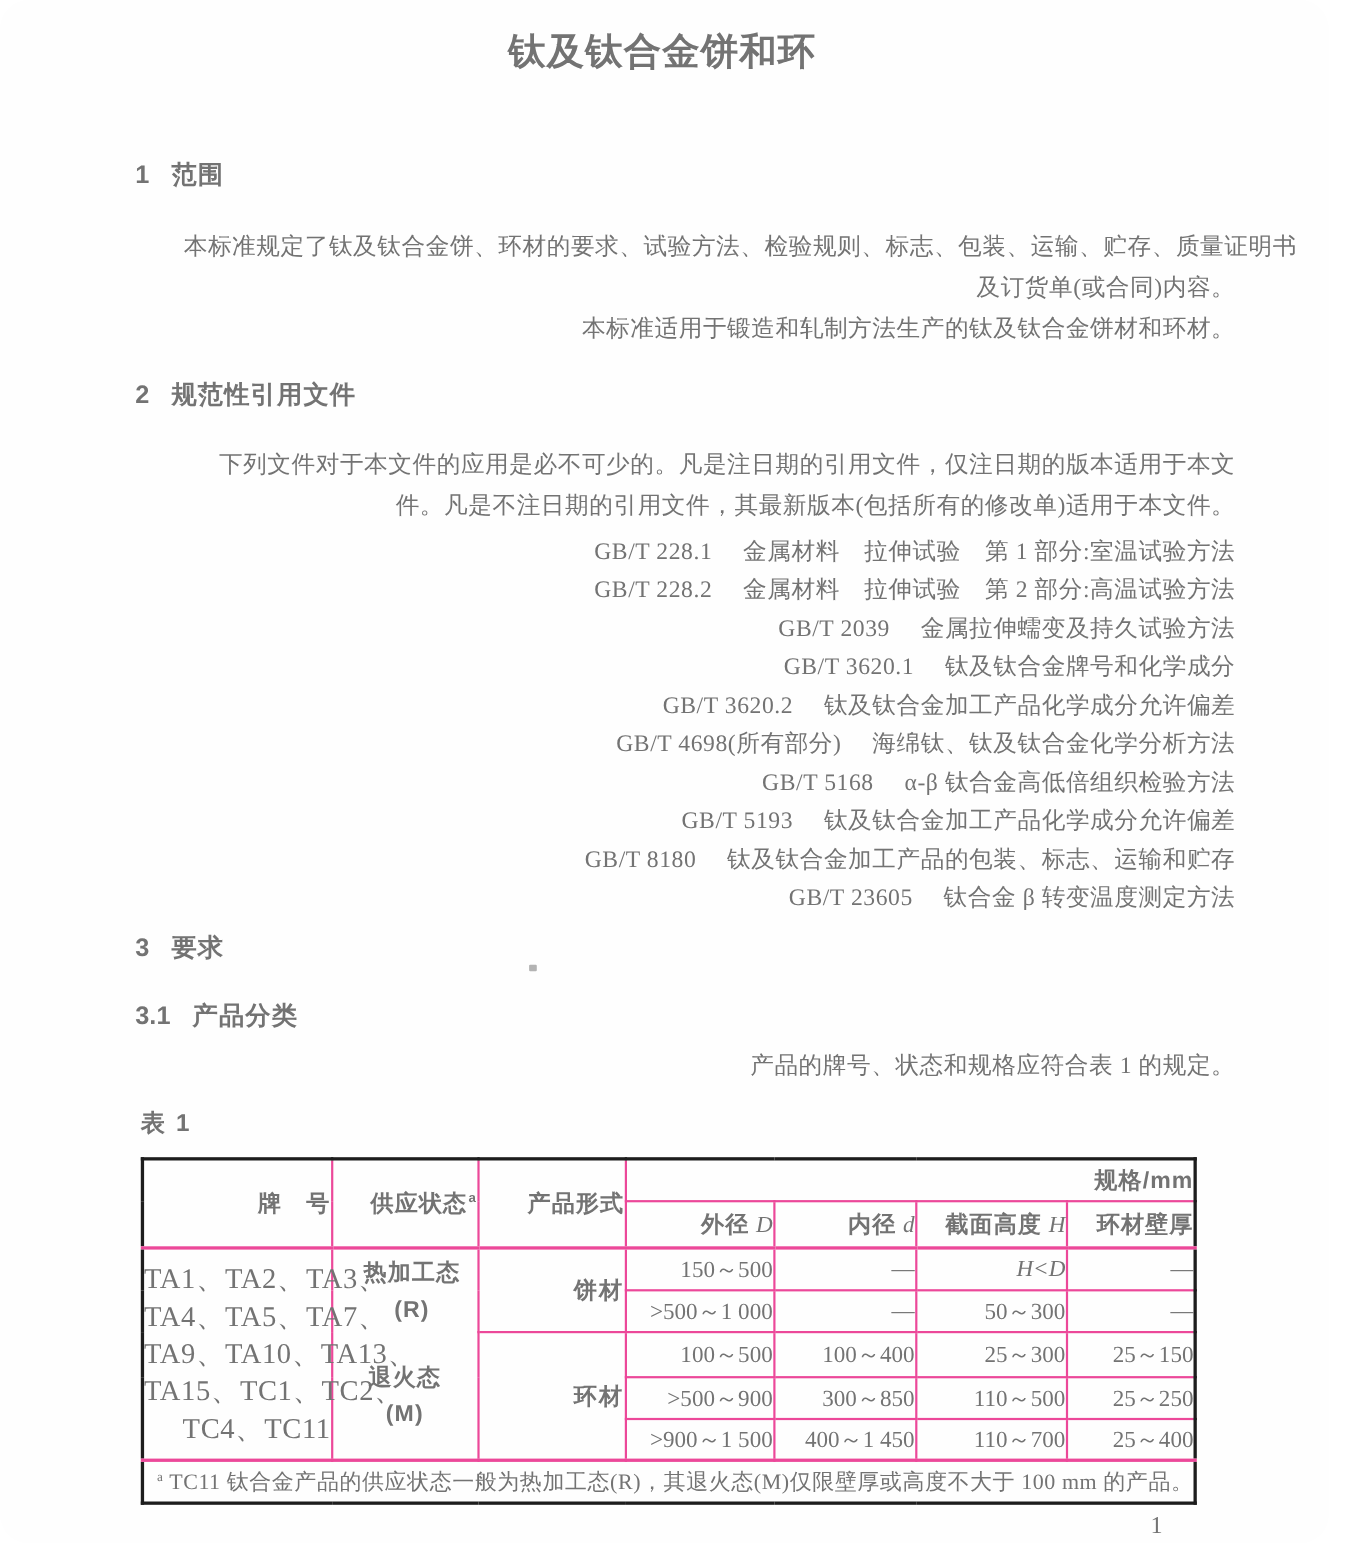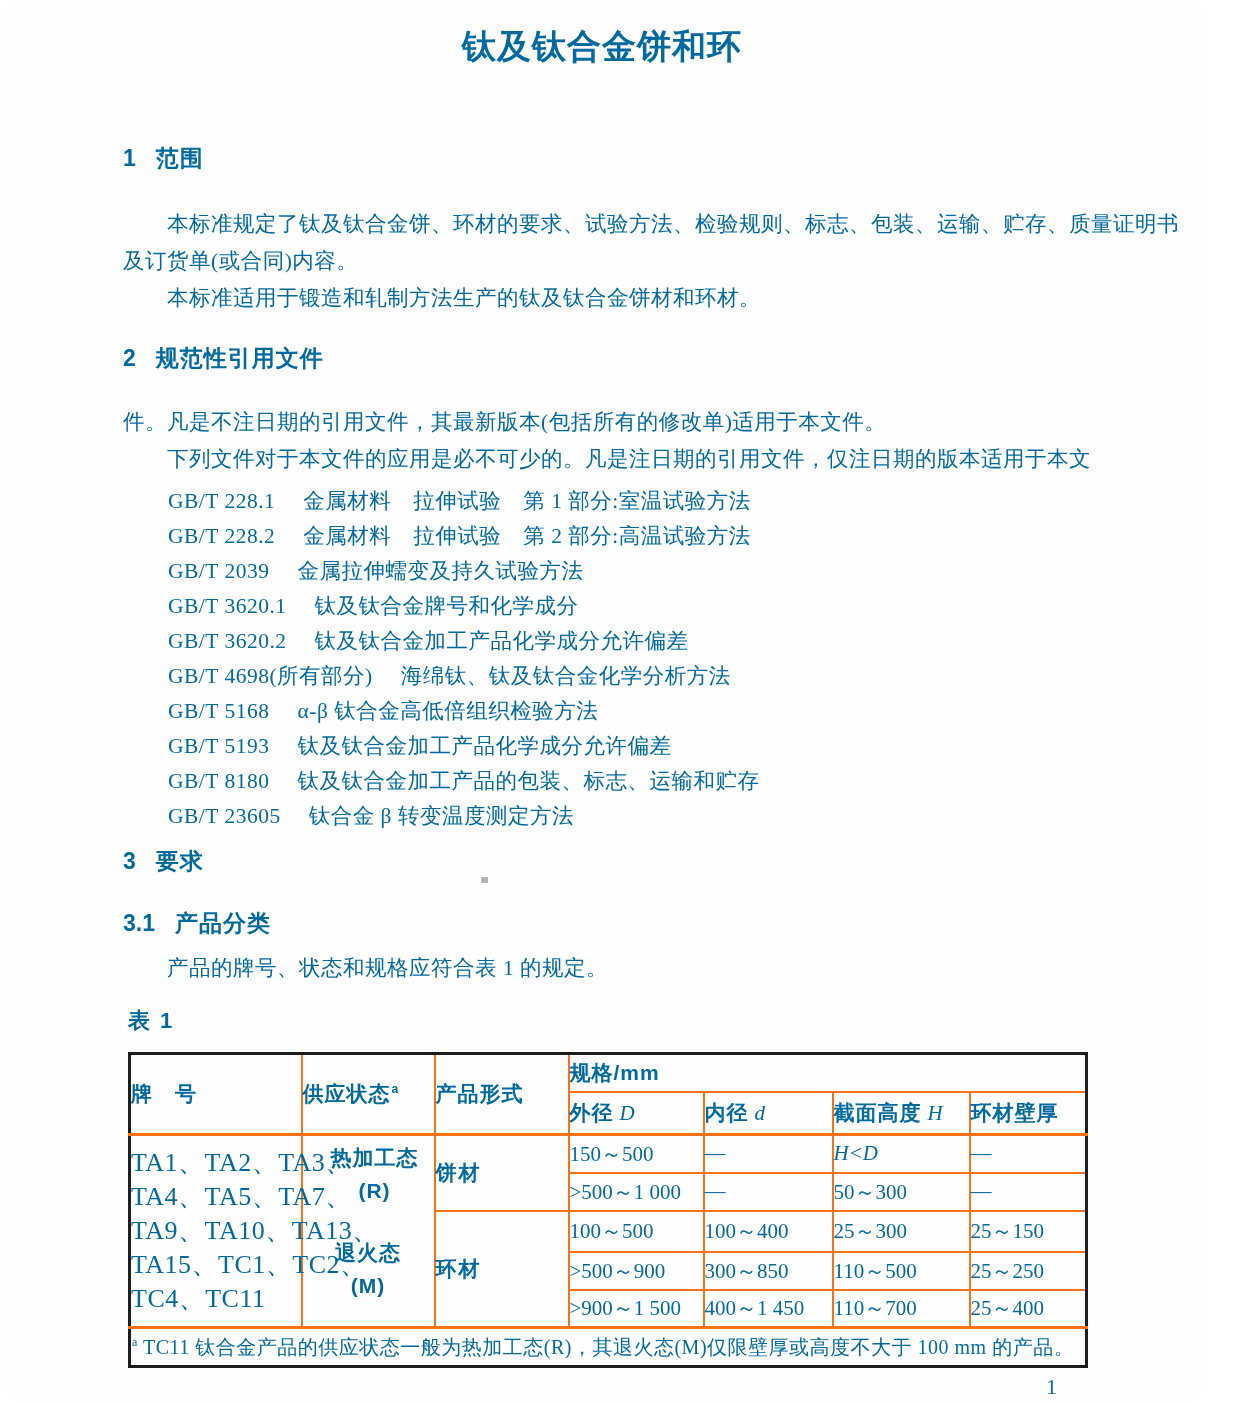--- a/index.html
+++ b/index.html
@@ -1,63 +1,63 @@
 <!DOCTYPE html>
 <html><head>
 <meta charset="utf-8">
 <style>
   html,body{margin:0;padding:0;background:#ffffff;}
   .page{
     position:relative;
     width:1208px;height:1403px;
     background:#fefefe;
-    color:#0369a1;
+    color:#737373;
     font-family:"Liberation Serif","DejaVu Serif",serif;
     overflow:hidden;
     border-radius:26px;
   }
   .abs{position:absolute;}
   .hei{font-family:"Liberation Sans","DejaVu Sans",sans-serif;}
 
   .doc-title{
     top:24px;left:0;width:1204px;
     text-align:center;
     font-size:34px;font-weight:700;letter-spacing:1px;
   }
   .sec-heading{
     left:123px;
     font-size:23px;font-weight:700;letter-spacing:1px;
   }
   .sec-heading .num{margin-right:20px;letter-spacing:0;}
 
   .body-block{
     left:123px;width:1000px;
-    font-size:21.5px;line-height:37px;letter-spacing:0.5px;
+    font-size:21.5px;line-height:37px;letter-spacing:0.5px;text-align:right;
   }
   .line{white-space:nowrap;}
   .indent{padding-left:44px;}
 
   .refs{margin-top:6px;padding-left:45px;}
   .ref-item{line-height:35px;white-space:nowrap;font-size:21.5px;}
   .ref-code{margin-right:28px;}
 
   .table-caption{
     top:1006px;left:128px;width:957px;
     text-align:left;font-size:22px;font-weight:700;letter-spacing:2px;
   }
 
   table.t1{
     position:absolute;top:1052px;left:128px;
     width:957px;
     border-collapse:collapse;
     table-layout:fixed;
   }
   .t1 td{
-    border:2px solid #f97316;
-    text-align:left;vertical-align:middle;
+    border:2px solid #ec4899;
+    text-align:right;vertical-align:middle;
     padding:0;
     font-size:21px;
     margin-left:20px;
   }
   .t1{border:3px solid #1d1d1d;}
   .t1 tr.hr1 td{height:36px;}
   .t1 tr.hr2 td{height:40px;}
   .t1 tbody tr{height:38px;}
   .t1 tr.fnr td{height:36px;}
   .t1 td.hdr{font-family:"Liberation Sans","DejaVu Sans",sans-serif;font-weight:600;letter-spacing:1px;}
@@ -101,22 +101,22 @@
     <div class="line indent">本标准规定了钛及钛合金饼、环材的要求、试验方法、检验规则、标志、包装、运输、贮存、质量证明书</div>
     <div class="line">及订货单(或合同)内容。</div>
     <div class="line indent">本标准适用于锻造和轧制方法生产的钛及钛合金饼材和环材。</div>
   </div>
 
   <div class="abs sec-heading hei" style="top:343px;">
     <span class="num">2</span><span>规范性引用文件</span>
   </div>
 
   <div class="abs body-block" style="top:404px;">
+    <div class="line indent">下列文件对于本文件的应用是必不可少的。凡是注日期的引用文件，仅注日期的版本适用于本文</div>
     <div class="line">件。凡是不注日期的引用文件，其最新版本(包括所有的修改单)适用于本文件。</div>
-    <div class="line indent">下列文件对于本文件的应用是必不可少的。凡是注日期的引用文件，仅注日期的版本适用于本文</div>
     <div class="refs">
       <div class="ref-item"><span class="ref-code">GB/T 228.1</span><span>金属材料　拉伸试验　第 1 部分:室温试验方法</span></div>
       <div class="ref-item"><span class="ref-code">GB/T 228.2</span><span>金属材料　拉伸试验　第 2 部分:高温试验方法</span></div>
       <div class="ref-item"><span class="ref-code">GB/T 2039</span><span>金属拉伸蠕变及持久试验方法</span></div>
       <div class="ref-item"><span class="ref-code">GB/T 3620.1</span><span>钛及钛合金牌号和化学成分</span></div>
       <div class="ref-item"><span class="ref-code">GB/T 3620.2</span><span>钛及钛合金加工产品化学成分允许偏差</span></div>
       <div class="ref-item"><span class="ref-code">GB/T 4698(所有部分)</span><span>海绵钛、钛及钛合金化学分析方法</span></div>
       <div class="ref-item"><span class="ref-code">GB/T 5168</span><span>α-β 钛合金高低倍组织检验方法</span></div>
       <div class="ref-item"><span class="ref-code">GB/T 5193</span><span>钛及钛合金加工产品化学成分允许偏差</span></div>
       <div class="ref-item"><span class="ref-code">GB/T 8180</span><span>钛及钛合金加工产品的包装、标志、运输和贮存</span></div>

